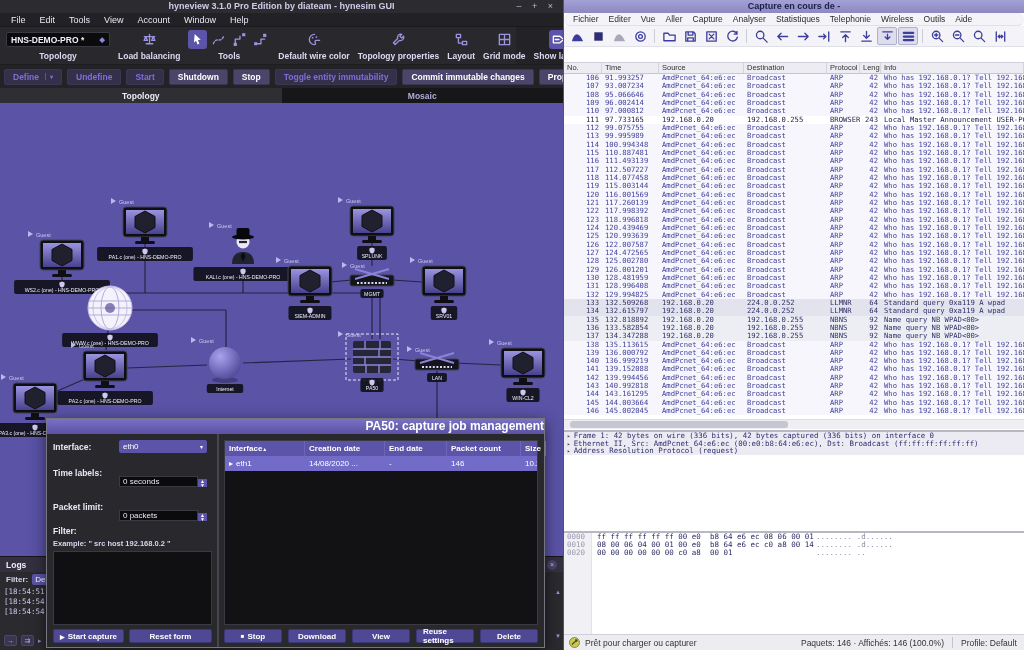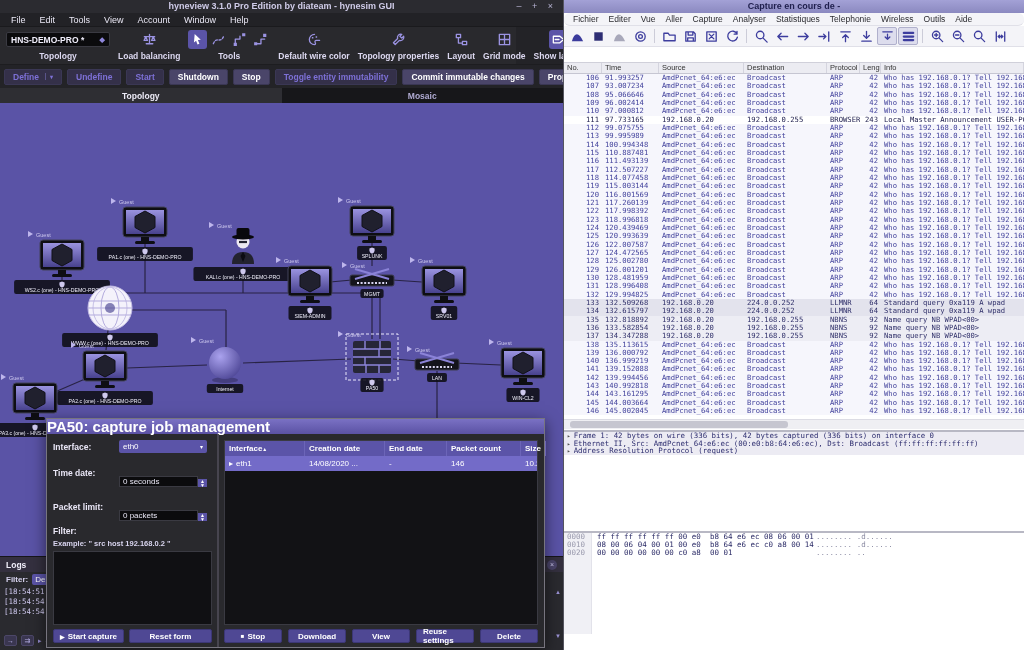--- a/index.html
+++ b/index.html
@@ -56,22 +56,22 @@
     font-size:7.5px;line-height:10px;color:#cfc9ef;}
   .logs-bottom{position:absolute;left:4px;bottom:4px;display:flex;gap:4px;align-items:center;}
   .logs-bottom .ibtn{width:13px;height:11px;background:#3a3650;border:1px solid #4c4768;border-radius:2px;
     color:#b9b2ea;font-size:7px;line-height:10px;text-align:center;}
   .logs-bottom .pg{color:#8f87c8;font-size:7px;}
   .logs-scroll{position:absolute;right:2px;top:32px;display:flex;flex-direction:column;gap:38px;color:#9a92d4;font-size:6px;}
 
   
   #capdlg{position:absolute;left:46px;top:418px;width:499px;height:230px;z-index:3;background:#29292d;
     border:1px solid #77757f;box-shadow:0 4px 14px rgba(0,0,0,.55);display:flex;flex-direction:column;}
-  .dlg-title{height:15px;background:linear-gradient(#7a71c4,#5b52a4);color:#fff;font-size:15px;font-weight:bold;
-    text-align:left;line-height:15px;}
+  .dlg-title{height:15px;background:linear-gradient(#7a71c4,#5b52a4);color:#fff;font-size:12px;font-weight:bold;
+    text-align:right;line-height:15px;}
   .dlg-body{flex:1;display:flex;min-height:0;}
   .dlg-form{width:172px;padding:6px 5px 4px 6px;display:flex;flex-direction:column;border-right:2px solid #47454f;}
   .frow{display:flex;align-items:center;margin-bottom:5px;}
   .frow .flbl{width:66px;font-size:8.5px;font-weight:bold;color:#eae7f7;}
   .fcombo{width:88px;height:13px;background:#5b54a8;border-radius:2px;color:#fff;font-size:8px;
     display:flex;align-items:center;padding:0 4px;justify-content:space-between;}
   .fspin{width:88px;height:29px;display:flex;align-items:flex-end;}
   .fspin .val{flex:1;background:#0b0b0d;border:1px solid #3a3a42;color:#e8e6f4;font-size:8px;
     display:flex;align-items:center;padding:0 3px;}
   .fspin .ud{width:9px;background:#5b54a8;color:#fff;font-size:5px;display:flex;flex-direction:column;
@@ -540,21 +540,21 @@
       <div class="dlg-body">
         <div class="dlg-form">
           <div class="frow">
             <span class="flbl">Interface:</span>
             <span class="fcombo">
               <span>eth0</span>
               <span style="font-size:6px;">▾</span>
             </span>
           </div>
           <div class="frow">
-            <span class="flbl">Time date:</span>
+            <span class="flbl">Time labels:</span>
             <span class="fspin">
               <span class="val">0 seconds</span>
               <span class="ud">▲<br>▼</span>
             </span>
           </div>
           <div class="frow">
             <span class="flbl">Packet limit:</span>
             <span class="fspin">
               <span class="val">0 packets</span>
               <span class="ud">▲<br>▼</span>
@@ -1117,14 +1117,28 @@
         <div class="det-row"><span class="tri">▸</span>Address Resolution Protocol (request)</div>
       </div>
 
     <div class="ws-hex" id="ws-hex">
       <div class="hex-offcol"></div>
     <div class="hex-line"><span class="off">0000</span><span class="hx">ff ff ff ff ff ff 00 e0  b8 64 e6 ec 08 06 00 01</span><span class="asc">........ .d......</span></div>
         <div class="hex-line"><span class="off">0010</span><span class="hx">08 00 06 04 00 01 00 e0  b8 64 e6 ec c0 a8 00 14</span><span class="asc">........ .d......</span></div>
         <div class="hex-line"><span class="off">0020</span><span class="hx">00 00 00 00 00 00 c0 a8  00 01</span><span class="asc">........ ..</span></div>
       </div>
 
+    <div class="ws-status">
+      <span class="left">
+        <svg width="11" height="11" viewBox="0 0 11 11">
+          <circle cx="5.5" cy="5.5" r="5" fill="#c9c94f" stroke="#8a8a3a"></circle>
+          <path d="M3,7.5 L8,2.8 M8,2.8 L6,3 M8,2.8 L7.8,4.8" stroke="#44442a" stroke-width="1.1" fill="none"></path>
+        </svg>
+        <span>Prêt pour charger ou capturer</span>
+      </span>
+      <span class="right">
+        <span>Paquets: 146 · Affichés: 146 (100.0%)</span>
+        <span class="ws-statsep"></span>
+        <span class="profile">Profile: Default</span>
+      </span>
+    </div>
   </div>
 </div>
 
 </body></html>

